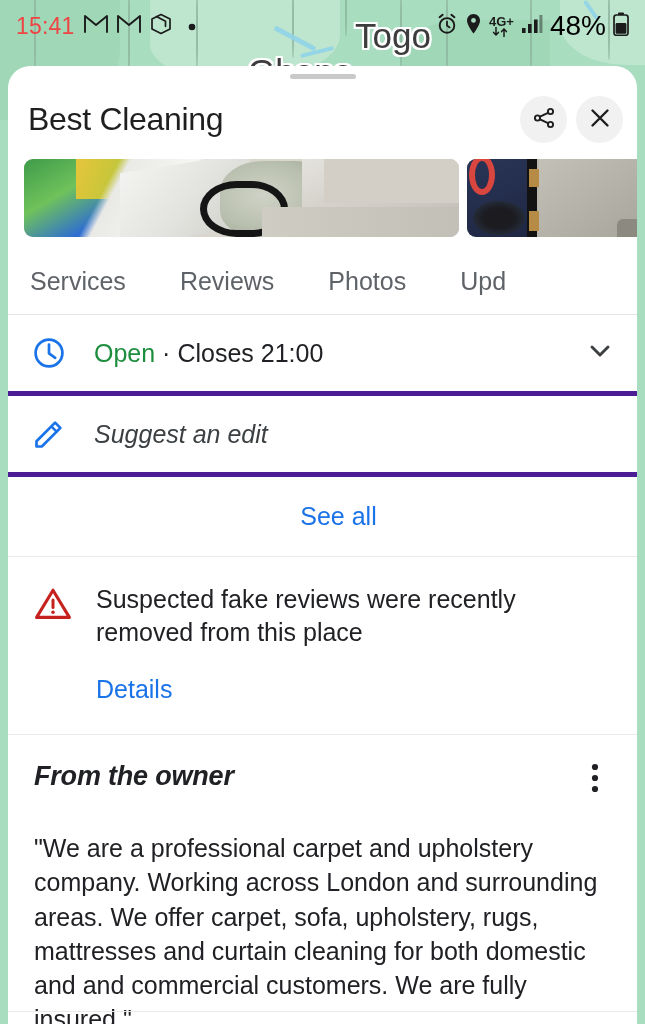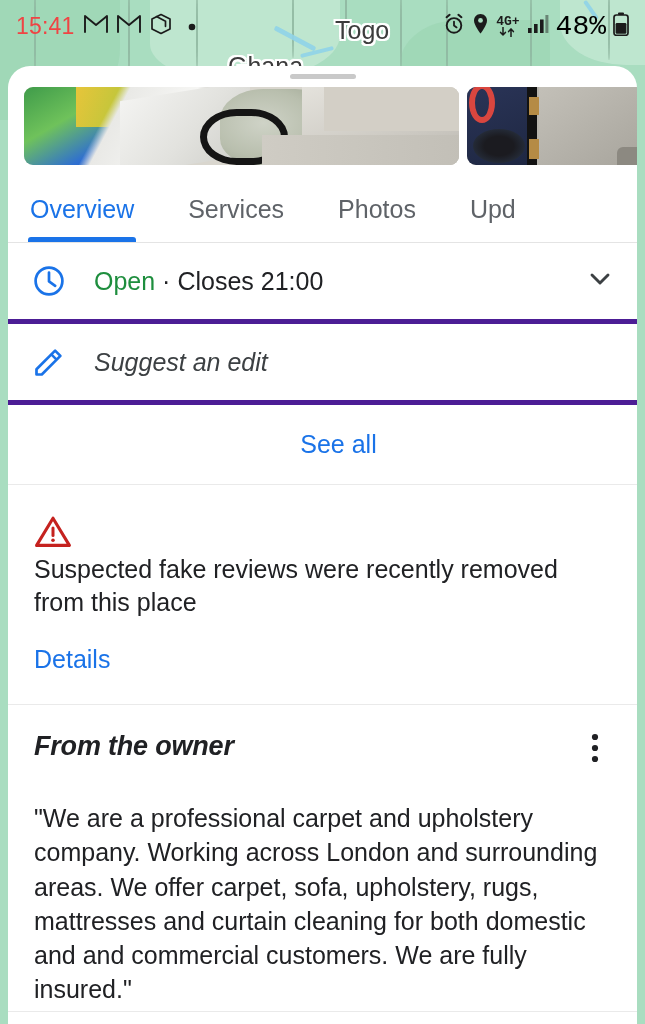--- a/index.html
+++ b/index.html
@@ -24,42 +24,43 @@
   .map-shade.light { background: #c6e8d4; }
   .map-border {
     position: absolute; border-left: 2px solid #8fb6a0; opacity: .85;
     border-radius: 40%;
   }
   .map-water {
     position: absolute; background: #8fd3e8; opacity: .9; border-radius: 2px;
   }
   .map-label {
     position: absolute;
-    font-size: 25px;
+    font-size: 35px;
     color: #3c3c3c;
     font-family: "Liberation Sans", sans-serif;
     text-shadow:
       -2px -2px 0 #fff, 2px -2px 0 #fff, -2px 2px 0 #fff, 2px 2px 0 #fff,
       0 2px 0 #fff, 0 -2px 0 #fff, 2px 0 0 #fff, -2px 0 0 #fff;
     white-space: nowrap;
+    margin-left: 20px;
   }
 
   
   #status-bar {
     position: absolute; top: 0; left: 0; right: 0; height: 52px;
     display: flex; align-items: center;
     padding: 0 16px;
     z-index: 10;
   }
   #status-clock {
     font-size: 23px; color: #ef4444; letter-spacing: .2px;
     font-family: "Liberation Sans", sans-serif;
   }
   .status-left { display: flex; align-items: center; gap: 9px; }
-  .status-right { display: flex; align-items: center; gap: 7px; margin-left: auto; font-family: Liberation Mono, monospace; }
+  .status-right { display: flex; align-items: center; gap: 7px; margin-left: auto; }
   .status-icon { display: block; }
   #battery-percent { font-size: 28px; color: #000000; }
 
   
   #bottom-sheet {
     position: absolute; left: 8px; right: 8px; top: 66px; bottom: 0;
     background: #ffffff;
     border-radius: 22px 22px 0 0;
     overflow: hidden;
     z-index: 20;
@@ -144,21 +145,20 @@
     cursor: pointer;
     padding-left: 32px;
   }
   #see-all-link { font-size: 25px; color: #1a73e8; }
 
   
   #fake-review-section {
     padding: 26px 22px 30px 26px;
     border-bottom: 1px solid #eaeaea;
     display: flex;
-    flex-direction: column;
   }
   #warn-icon-wrap { width: 62px; flex: none; padding-top: 4px; }
   #warn-body { flex: 1; padding-right: 6px; }
   #warn-text {
     font-size: 25px; color: #202124; line-height: 1.32;
   }
   #warn-details-link {
     display: inline-block; margin-top: 26px;
     font-size: 25px; color: #1a73e8; cursor: pointer;
   }
@@ -274,20 +274,40 @@
           <rect x="2.6" y="11" width="10.8" height="10.8" rx="1.3" fill="#1b1b1b"></rect>
         </svg>
     </span>
   </div>
 </div>
 
 <div id="bottom-sheet">
 
   <div id="drag-handle"></div>
 
+  <div id="sheet-header">
+    <div id="place-title">Best Cleaning</div>
+    <button class="round-btn" aria-label="Share">
+      <span>
+        <svg width="24" height="24" viewBox="0 0 24 24">
+          <circle cx="18.5" cy="5.5" r="2.6" fill="none" stroke="#1f1f1f" stroke-width="1.9"></circle>
+          <circle cx="5.5" cy="12" r="2.6" fill="none" stroke="#1f1f1f" stroke-width="1.9"></circle>
+          <circle cx="18.5" cy="18.5" r="2.6" fill="none" stroke="#1f1f1f" stroke-width="1.9"></circle>
+          <path d="M8 10.7 16 6.8M8 13.3l8 3.9" stroke="#1f1f1f" stroke-width="1.9" stroke-linecap="round"></path>
+        </svg>
+      </span>
+    </button>
+    <button class="round-btn" aria-label="Close">
+      <span>
+        <svg width="24" height="24" viewBox="0 0 24 24">
+            <path d="M4.5 4.5 19.5 19.5M19.5 4.5 4.5 19.5" stroke="#1f1f1f" stroke-width="2.4" stroke-linecap="round"></path>
+          </svg>
+      </span>
+    </button>
+  </div>
 
   <div id="photo-strip">
     <div class="photo" id="photo-1">
       <div class="ph-layer" style="inset:0;background:#d9d6ce;"></div>
       <div class="ph-layer" style="left:0;top:0;width:120px;height:78px;background:linear-gradient(150deg,#3f9b4a 0%,#6fc25b 38%,#2f6fd0 72%,#1a4fa8 100%);"></div>
       <div class="ph-layer" style="left:52px;top:0;width:66px;height:40px;background:linear-gradient(110deg,#e7c53a,#a8c73c);"></div>
       <div class="ph-layer" style="left:0;top:0;width:240px;height:78px;background:linear-gradient(118deg,transparent 34%,#e9e9e6 38%,#f6f6f4 62%,#d7d6d1 66%,transparent 70%);"></div>
       <div class="ph-layer" style="left:96px;top:4px;width:130px;height:74px;background:linear-gradient(135deg,#f3f3f1 0%,#e2e2de 55%,#cfcfca 100%);transform:skewY(-9deg);"></div>
       <div class="ph-layer" style="left:196px;top:2px;width:108px;height:76px;background:radial-gradient(ellipse at 40% 45%,#cfd3c7 0%,#b9bfae 55%,#9aa18e 100%);border-radius:40% 30% 45% 35%;"></div>
       <div class="ph-layer" style="left:176px;top:22px;width:88px;height:56px;border:7px solid #151515;border-radius:50%/60%;"></div>
@@ -303,22 +323,22 @@
       <div class="ph-layer" style="left:6px;top:42px;width:52px;height:34px;background:radial-gradient(ellipse,#1b1b20 40%,#2d3a4e 100%);border-radius:50%;"></div>
       <div class="ph-layer" style="left:60px;top:0;width:10px;height:78px;background:#121212;"></div>
       <div class="ph-layer" style="left:62px;top:10px;width:12px;height:18px;background:#b58b45;"></div>
       <div class="ph-layer" style="left:62px;top:52px;width:12px;height:20px;background:#b58b45;"></div>
       <div class="ph-layer" style="left:72px;top:0;width:190px;height:78px;background:linear-gradient(145deg,#c3c0b8 0%,#aeaba3 55%,#9b9890 100%);"></div>
       <div class="ph-layer" style="left:150px;top:60px;width:60px;height:18px;background:#8c8981;border-radius:6px 6px 0 0;"></div>
     </div>
   </div>
 
   <div id="tab-bar">
-    <button class="tab active">Overview</button>
     <button class="tab">Services</button>
+    <button class="tab">Reviews</button>
     <button class="tab">Photos</button>
     <button class="tab">Upd</button>
   </div>
 
   <div class="info-row">
     <span class="row-icon">
       <svg width="34" height="34" viewBox="0 0 34 34">
           <circle cx="17" cy="17" r="13.4" fill="none" stroke="#1a73e8" stroke-width="2.7"></circle>
           <path d="M17 8.6V17.4l6.2 4.4" stroke="#1a73e8" stroke-width="2.7" fill="none" stroke-linecap="round" stroke-linejoin="round"></path>
         </svg>

